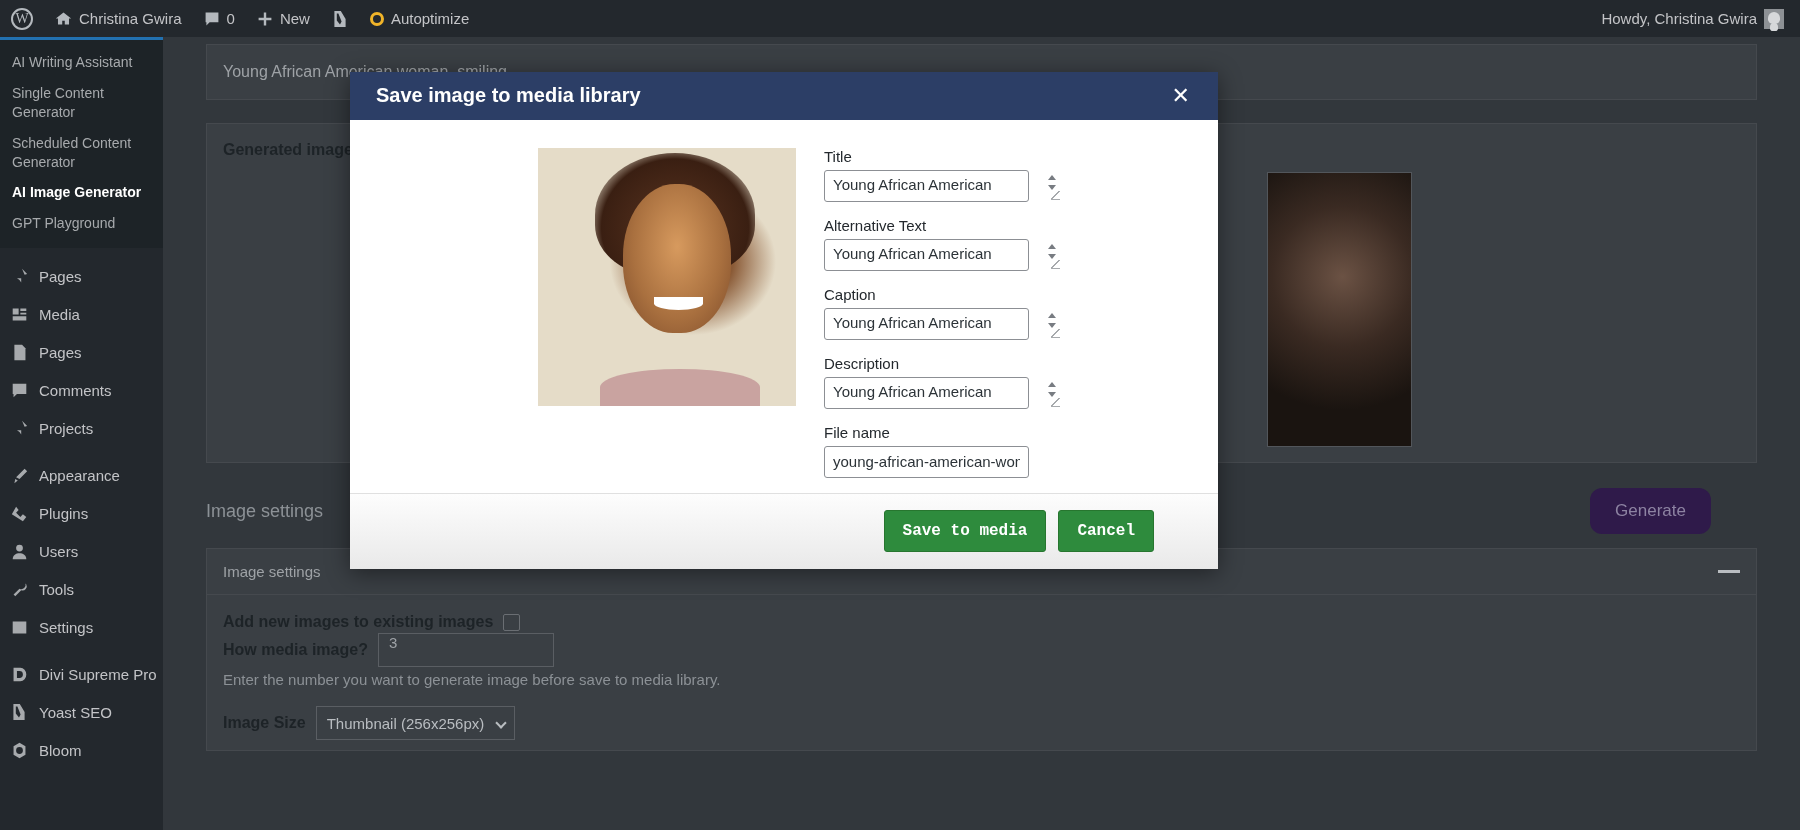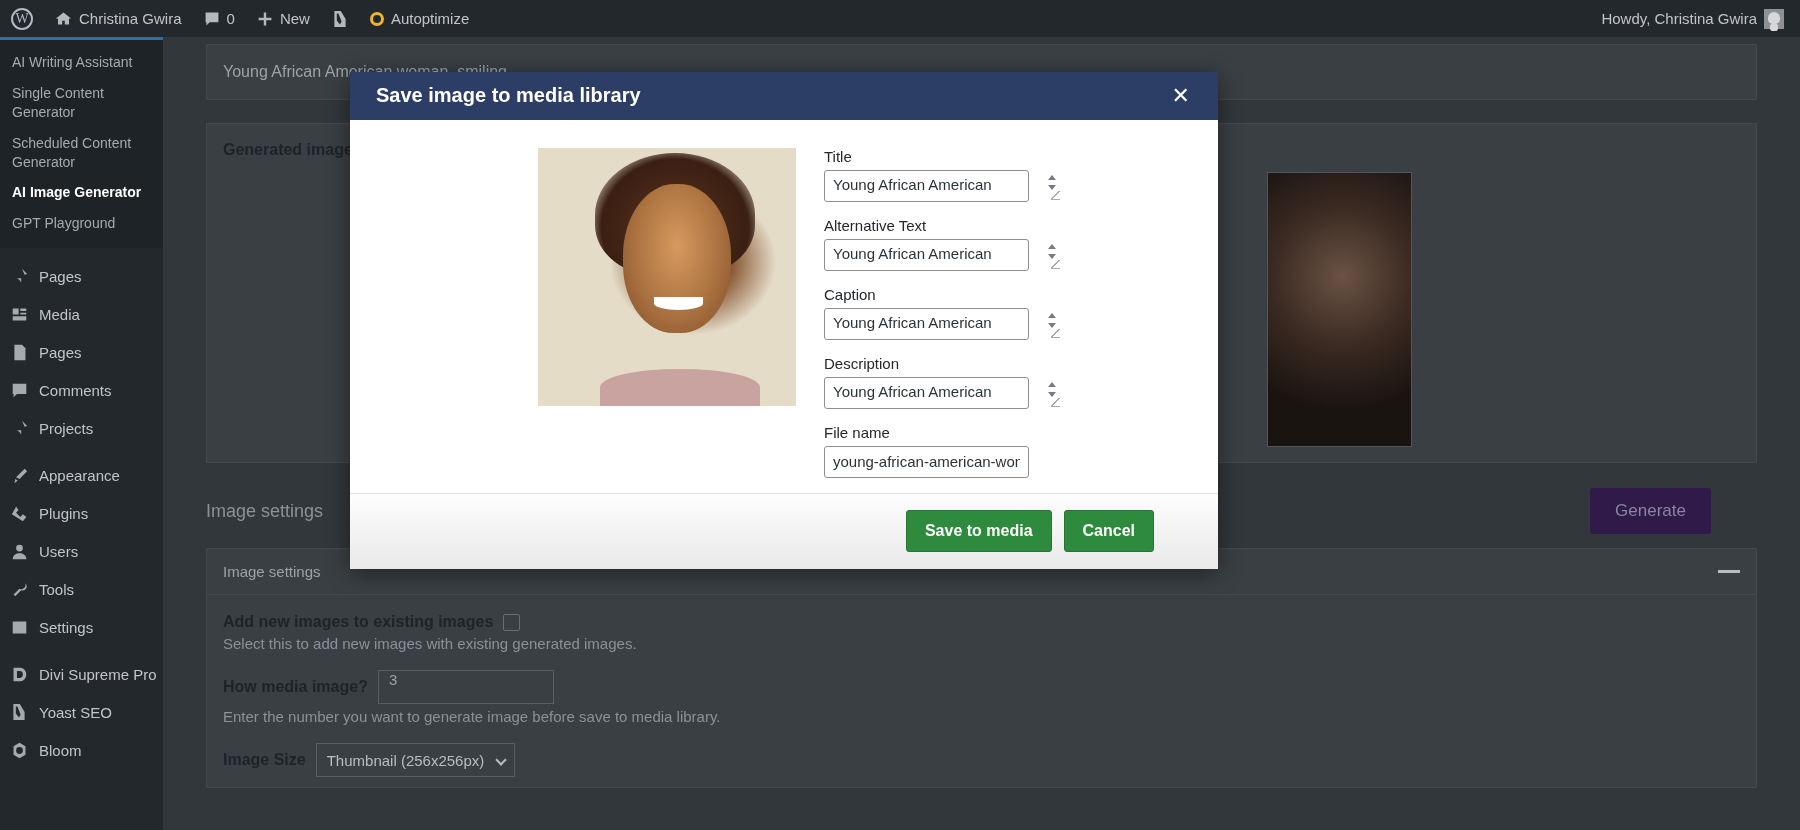--- a/index.html
+++ b/index.html
@@ -136,21 +136,21 @@
     margin: 25px 43px 0 43px;
     color: #8c9196; font-size: 18px;
     display: flex; align-items: center; justify-content: space-between;
   }
   .btn-generate {
     background: #2f1a4a;
     color: #8d83a2;
     border: none;
     font-size: 17px;
     padding: 13px 25px;
-    border-radius: 3px;
+    border-radius: 12px;
     cursor: pointer;
     margin-right: 46px;
   }
   .settings-panel {
     margin: 14px 43px 0 43px;
     background: #3a3f44;
     border: 1px solid #45494e;
   }
   .settings-head {
     display: flex; align-items: center; justify-content: space-between;
@@ -304,21 +304,21 @@
     padding-right: 64px;
   }
   .btn-green {
     background: #2e8b3d;
     color: #fff;
     border: 1px solid #27762f;
     border-radius: 3px;
     font-size: 16px; font-weight: bold;
     padding: 11px 18px;
     cursor: pointer;
-    font-family: Liberation Sans, sans-serif;
+    font-family: Liberation Mono, monospace;
   }
 </style>
 </head>
 <body>
 
 <div id="adminbar">
   <a class="ab-item" href="#">
     <span class="wp-logo"></span>
   </a>
   <a class="ab-item" href="#">
@@ -505,21 +505,20 @@
   <div class="settings-panel">
     <div class="settings-head">
       <span>Image settings</span>
       <span class="minus"></span>
     </div>
     <div class="settings-body">
       <div class="row">
         <span class="row-label">Add new images to existing images</span>
         <span class="chk"></span>
       </div>
-      <div class="hint">Select this to add new images with existing generated images.</div>
 
       <div class="row">
         <span class="row-label">How media image?</span>
         <span class="num-input">
           <span>3</span>
         </span>
       </div>
       <div class="hint">Enter the number you want to generate image before save to media library.</div>
 
       <div class="row">

